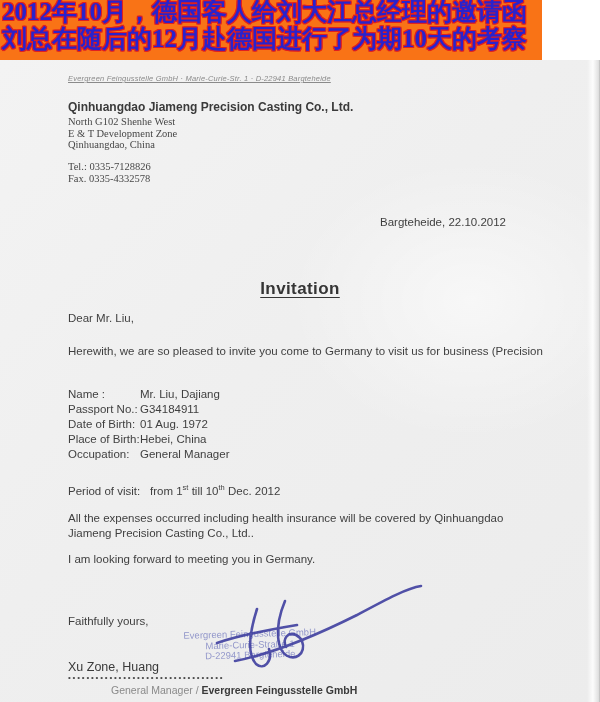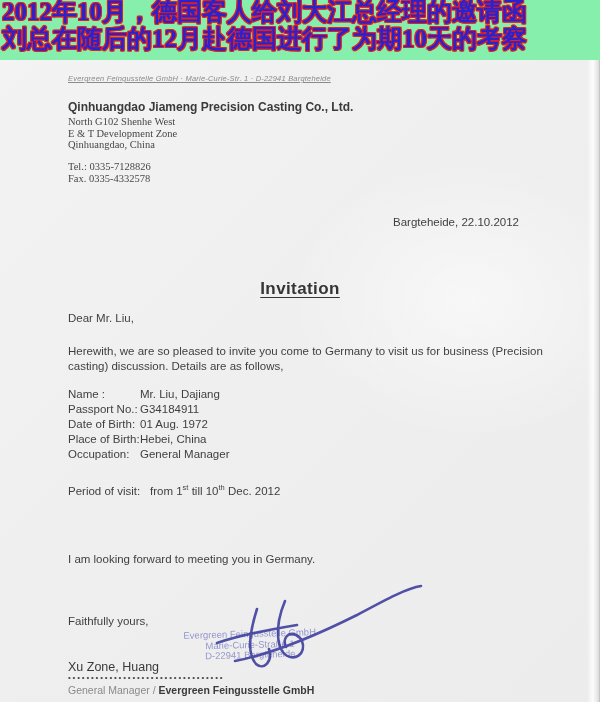--- a/index.html
+++ b/index.html
@@ -3,21 +3,21 @@
 <meta charset="utf-8">
 <style>
   * { margin:0; padding:0; box-sizing:border-box; }
   html,body { width:600px; height:702px; background:#fff; overflow:hidden; }
   .page {
     position:relative; width:600px; height:702px;
     font-family:"Liberation Sans", sans-serif;
     color:var(--ink,#3f3f3f);
   }
   
-  .banner { position:absolute; top:0; left:0; width:600px; height:62px; background:#86efac; }
+  .banner { position:absolute; top:0; left:0; width:542px; height:62px; background:#f97316; }
   .banner-line {
     position:absolute; left:2px; white-space:nowrap;
     font-family:"Liberation Serif","DejaVu Serif",serif;
     font-weight:bold; font-size:25px; line-height:26px;
     color:var(--banner-text,#2a22cc);
     text-shadow:
       1px 0 0 var(--banner-outline,#e81010), -1px 0 0 var(--banner-outline,#e81010),
       0 1px 0 var(--banner-outline,#e81010), 0 -1px 0 var(--banner-outline,#e81010),
       1px 1px 0 var(--banner-outline,#e81010), -1px -1px 0 var(--banner-outline,#e81010),
       1px -1px 0 var(--banner-outline,#e81010), -1px 1px 0 var(--banner-outline,#e81010);
@@ -37,21 +37,21 @@
   }
   .abs { position:absolute; white-space:nowrap; }
   .sender-line {
     top:74px; left:68px; font-size:7.5px; font-style:italic; letter-spacing:.2px;
     color:var(--muted-ink,#8a8a8a); text-decoration:underline;
   }
   .company-name { top:100px; left:68px; font-size:12px; font-weight:bold; color:#3a3a3a; }
   .addr-block { top:116px; left:68px; font-family:"Liberation Serif","DejaVu Serif",serif; font-size:10.5px; line-height:11.5px; color:#474747; }
   .telfax-block { top:161px; left:68px; font-family:"Liberation Serif","DejaVu Serif",serif; font-size:10.5px; line-height:12px; color:#474747; }
   .addr-block span, .telfax-block span { display:block; }
-  .date-line { top:216px; left:393px; font-size:11.5px; }
+  .date-line { top:216px; left:380px; font-size:11.5px; }
   .title {
     top:259px; left:68px; width:464px; text-align:center;
     font-size:17px; font-weight:bold; letter-spacing:.4px;
     text-decoration:underline; text-underline-offset:3px; color:#353535;margin-top:20px;
   }
   .salutation { top:312px; left:68px; font-size:11.5px; }
   .para { left:68px; font-size:11.5px; line-height:14.5px; }
   .para span { display:block; }
   .intro { top:344px; }
   .details { top:388px; left:68px; font-size:11.5px; }
@@ -66,21 +66,21 @@
   .stamp {
     top:629px; left:160px; width:180px; text-align:center;
     font-size:9.5px; line-height:10.5px; color:var(--stamp,#8c91c8);
     transform:rotate(-1.6deg); opacity:.92; white-space:nowrap;
   }
   .stamp span { display:block; }
   .signature-svg { position:absolute; top:573px; left:195px; width:232px; height:100px; }
   .sig-name { top:660px; left:68px; font-size:12.5px; color:#3a3a3a; }
   .dotted { top:673px; left:68px; font-size:8px; letter-spacing:1.8px; color:#4a4a4a; }
   .role-line { top:684px; left:68px; font-size:10.5px; }
-  .role-muted { color:var(--muted-ink,#8a8a8a); }
+  .role-muted { color:var(--muted-ink,#8a8a8a);margin-left:43px; }
   .role-bold { font-weight:bold; color:#3a3a3a; }
 </style>
 </head>
 <body>
 
 <div class="page">
 
   <div class="banner">
     <div class="banner-line l1">2012年10月，德国客人给刘大江总经理的邀请函</div>
     <div class="banner-line l2">刘总在随后的12月赴德国进行了为期10天的考察</div>
@@ -104,21 +104,20 @@
   </div>
 
   <div class="abs date-line">Bargteheide, 22.10.2012</div>
 
   <div class="abs title">Invitation</div>
 
   <div class="abs salutation">Dear Mr. Liu,</div>
 
   <div class="abs para intro">
     <span>Herewith, we are so pleased to invite you come to Germany to visit us for business (Precision</span>
-    <span>casting) discussion. Details are as follows,</span>
   </div>
 
   <div class="abs details">
     <div class="detail-row">
       <span class="detail-label">Name :</span>
       <span class="detail-value">Mr. Liu, Dajiang</span>
     </div>
     <div class="detail-row">
       <span class="detail-label">Passport No.:</span>
       <span class="detail-value">G34184911</span>
@@ -134,20 +133,24 @@
     <div class="detail-row">
       <span class="detail-label">Occupation:</span>
       <span class="detail-value">General Manager</span>
     </div>
   </div>
 
   <div class="abs period-row">
     <span class="period-label">Period of visit:</span><span><span>from 1</span><sup>st</sup><span> till 10</span><sup>th</sup><span> Dec. 2012</span></span>
   </div>
 
+  <div class="abs para expenses">
+    <span>All the expenses occurred including health insurance will be covered by Qinhuangdao</span>
+    <span>Jiameng Precision Casting Co., Ltd..</span>
+  </div>
 
   <div class="abs closing">I am looking forward to meeting you in Germany.</div>
 
   <div class="abs valediction">Faithfully yours,</div>
 
   <div class="abs stamp">
     <span>Evergreen Feingusstelle GmbH</span>
     <span>Marie-Curie-Straße 1</span>
     <span>D-22941 Bargteheide</span>
   </div>

